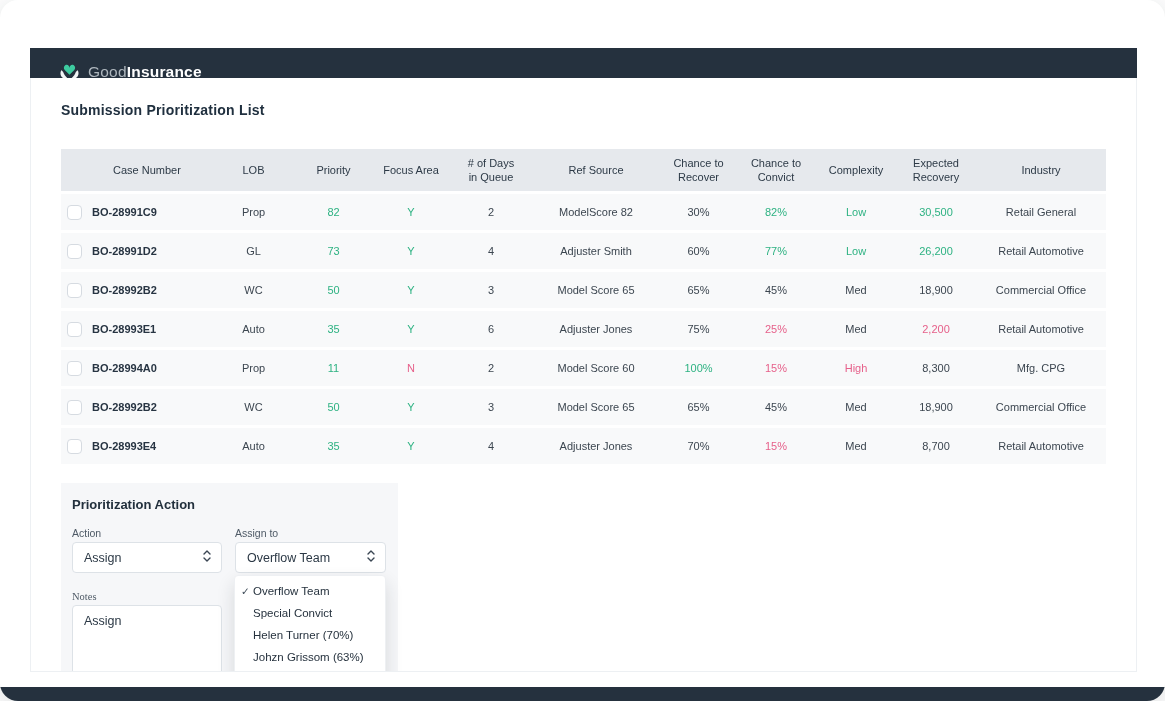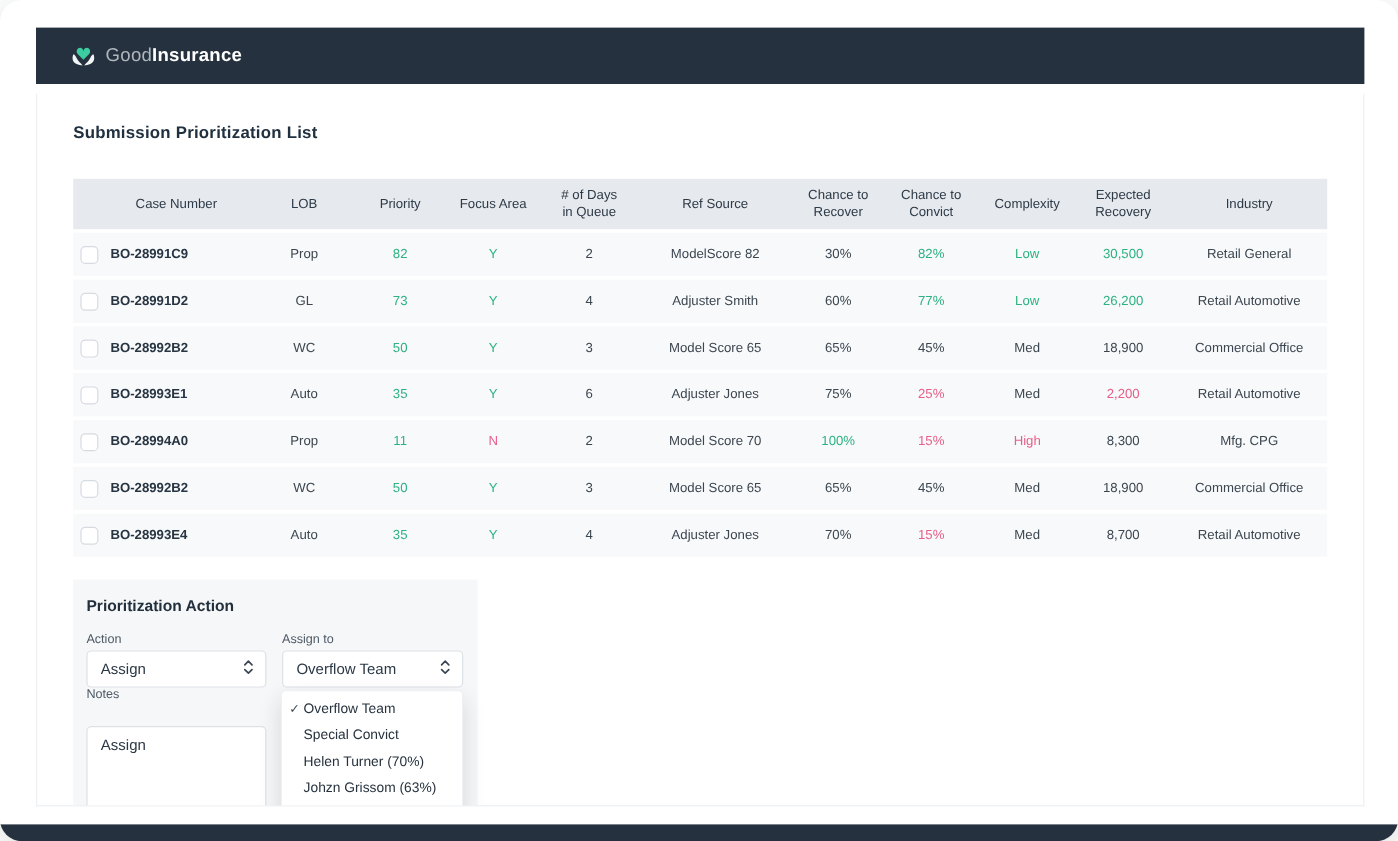--- a/index.html
+++ b/index.html
@@ -4,21 +4,21 @@
 <style>
   * { box-sizing: border-box; margin: 0; padding: 0; }
   html,body { width:1165px; height:701px; background:#ffffff; font-family:"Liberation Sans", sans-serif; }
   .window{
     position:absolute; left:0; top:0; width:1165px; height:701px;
     background:#ffffff; border-radius:18px; overflow:hidden;
     box-shadow:0 6px 28px rgba(20,30,40,0.16);
   }
   
   .navbar{
-    position:absolute; left:30px; right:28px; top:23px; height:47px;
+    position:absolute; left:30px; right:28px; top:48px; height:47px;
     background:var(--navy,#25313e); display:flex; align-items:center; padding-left:28px;
   }
   .logo{ display:flex; align-items:center; gap:7px; }
   .logo svg{ display:block; }
   .brand{ font-size:15.5px; letter-spacing:.2px; }
   .brand .light{ color:#aeb6bd; font-weight:400; }
   .brand .bold{ color:#ffffff; font-weight:700; }
 
   
   .content{
@@ -53,21 +53,21 @@
 
   
   .panel{
     position:absolute; left:30px; top:405px; width:337px; bottom:0;
     background:#f6f7f9;
   }
   .panel-title{ position:absolute; left:11px; top:14px; font-size:13px; font-weight:700; color:#22303d; }
   .field-label{ position:absolute; font-size:10.5px; color:#4e5a66; }
   .lbl-action{ left:11px; top:44px; }
   .lbl-assign{ left:174px; top:44px; }
-  .lbl-notes{ left:11px; top:90px; }
+  .lbl-notes{ left:11px; top:108px;font-family:Liberation Serif, serif; }
   .select{
     position:absolute; height:31px; background:#fff; border:1px solid #dde2e7; border-radius:4px;
     display:flex; align-items:center; justify-content:space-between;
     padding:0 9px 0 11px; font-size:12.5px; color:#2b3845; cursor:default;
   }
   .sel-action{ left:11px; top:59px; width:150px; }
   .sel-assign{ left:174px; top:59px; width:151px; }
   .textarea{
     position:absolute; left:11px; top:122px; width:150px; height:80px;
     background:#fff; border:1px solid #dde2e7; border-radius:4px;
@@ -219,21 +219,21 @@
           </div>
           <div class="tr row">
             <div class="td first">
               <span class="cb"></span>
               <span class="case">BO-28994A0</span>
             </div>
             <div class="td">Prop</div>
             <div class="td g">11</div>
             <div class="td p">N</div>
             <div class="td">2</div>
-            <div class="td">Model Score 70</div>
+            <div class="td">Model Score 60</div>
             <div class="td g">100%</div>
             <div class="td p">15%</div>
             <div class="td p">High</div>
             <div class="td">8,300</div>
             <div class="td">Mfg. CPG</div>
           </div>
           <div class="tr row">
             <div class="td first">
               <span class="cb"></span>
               <span class="case">BO-28992B2</span>

